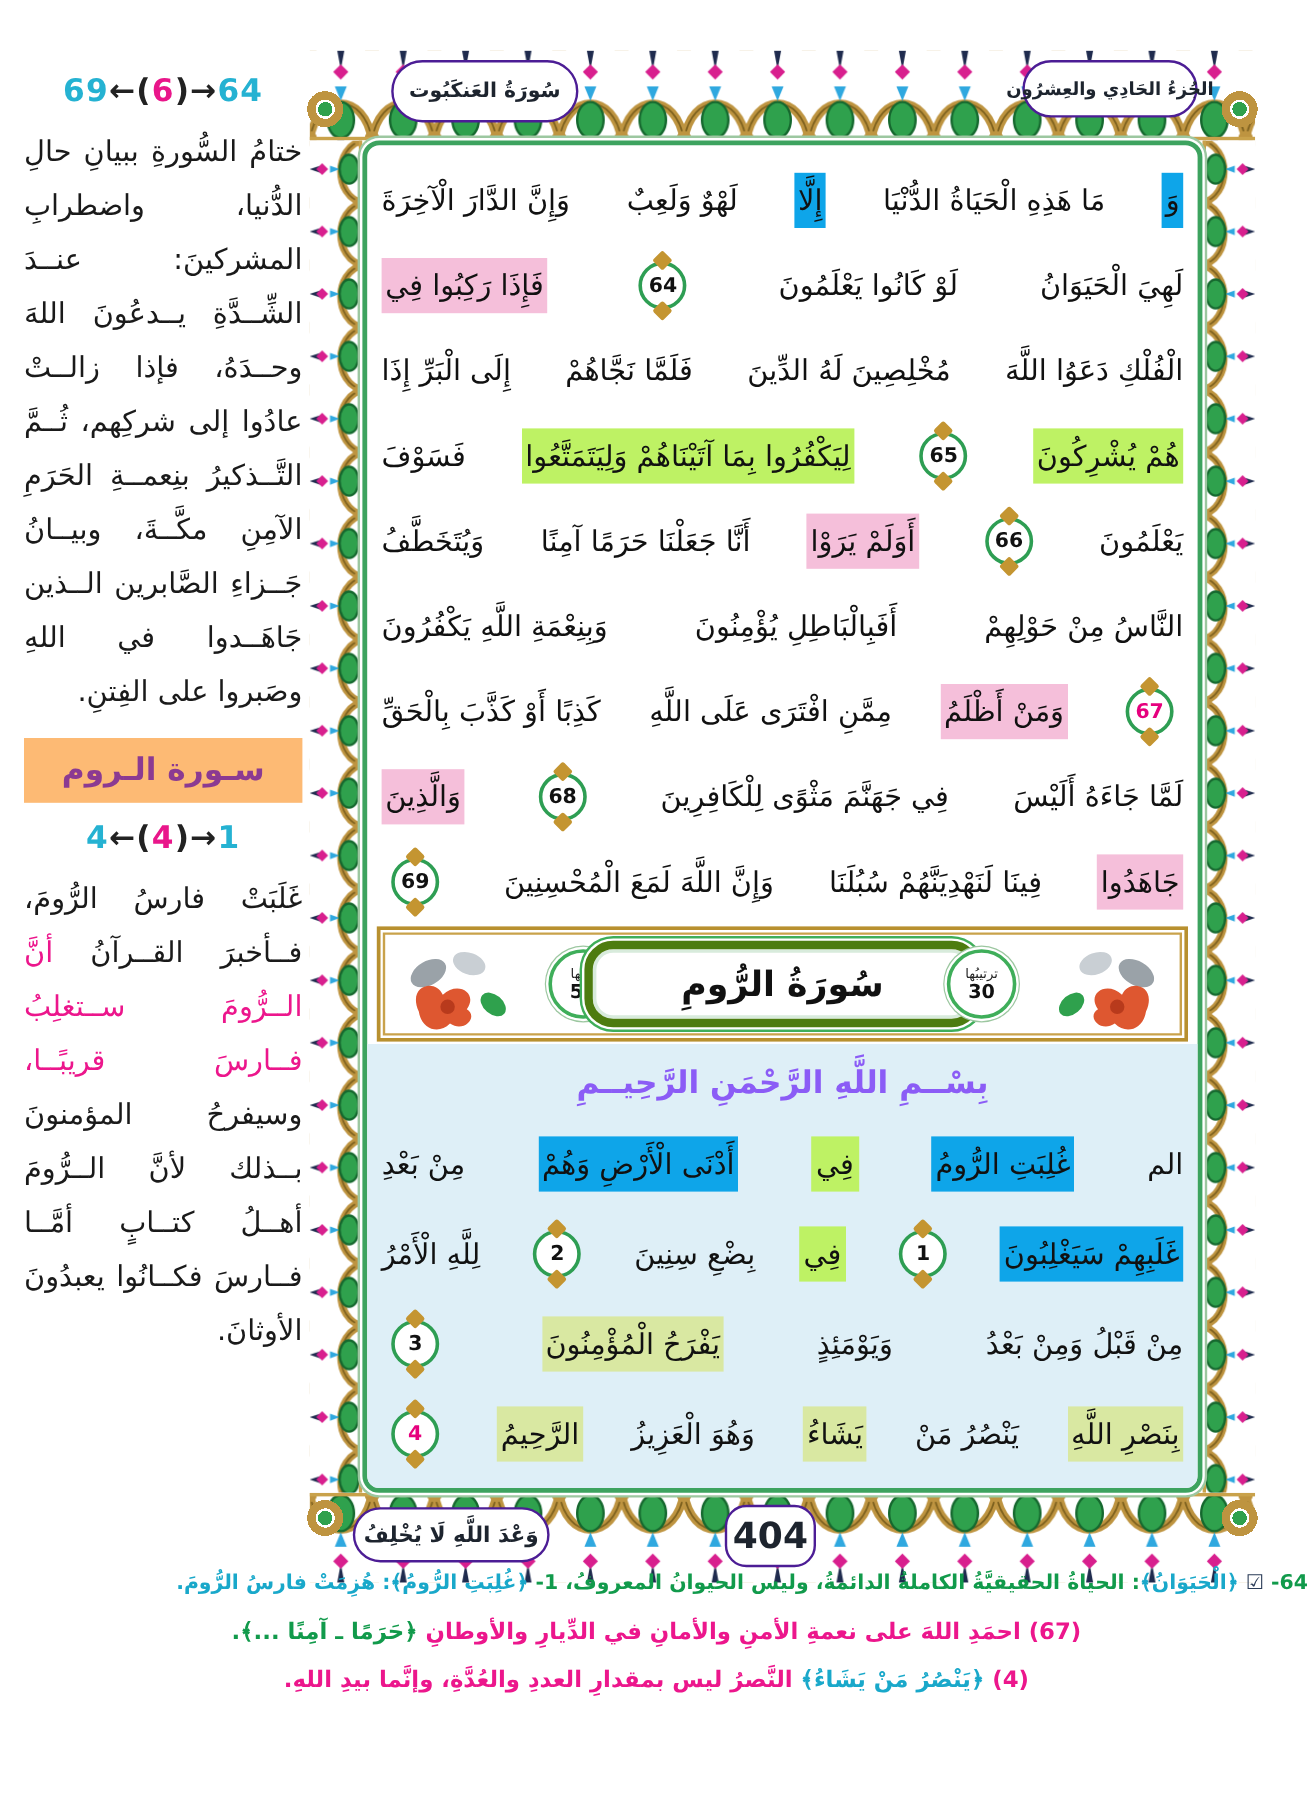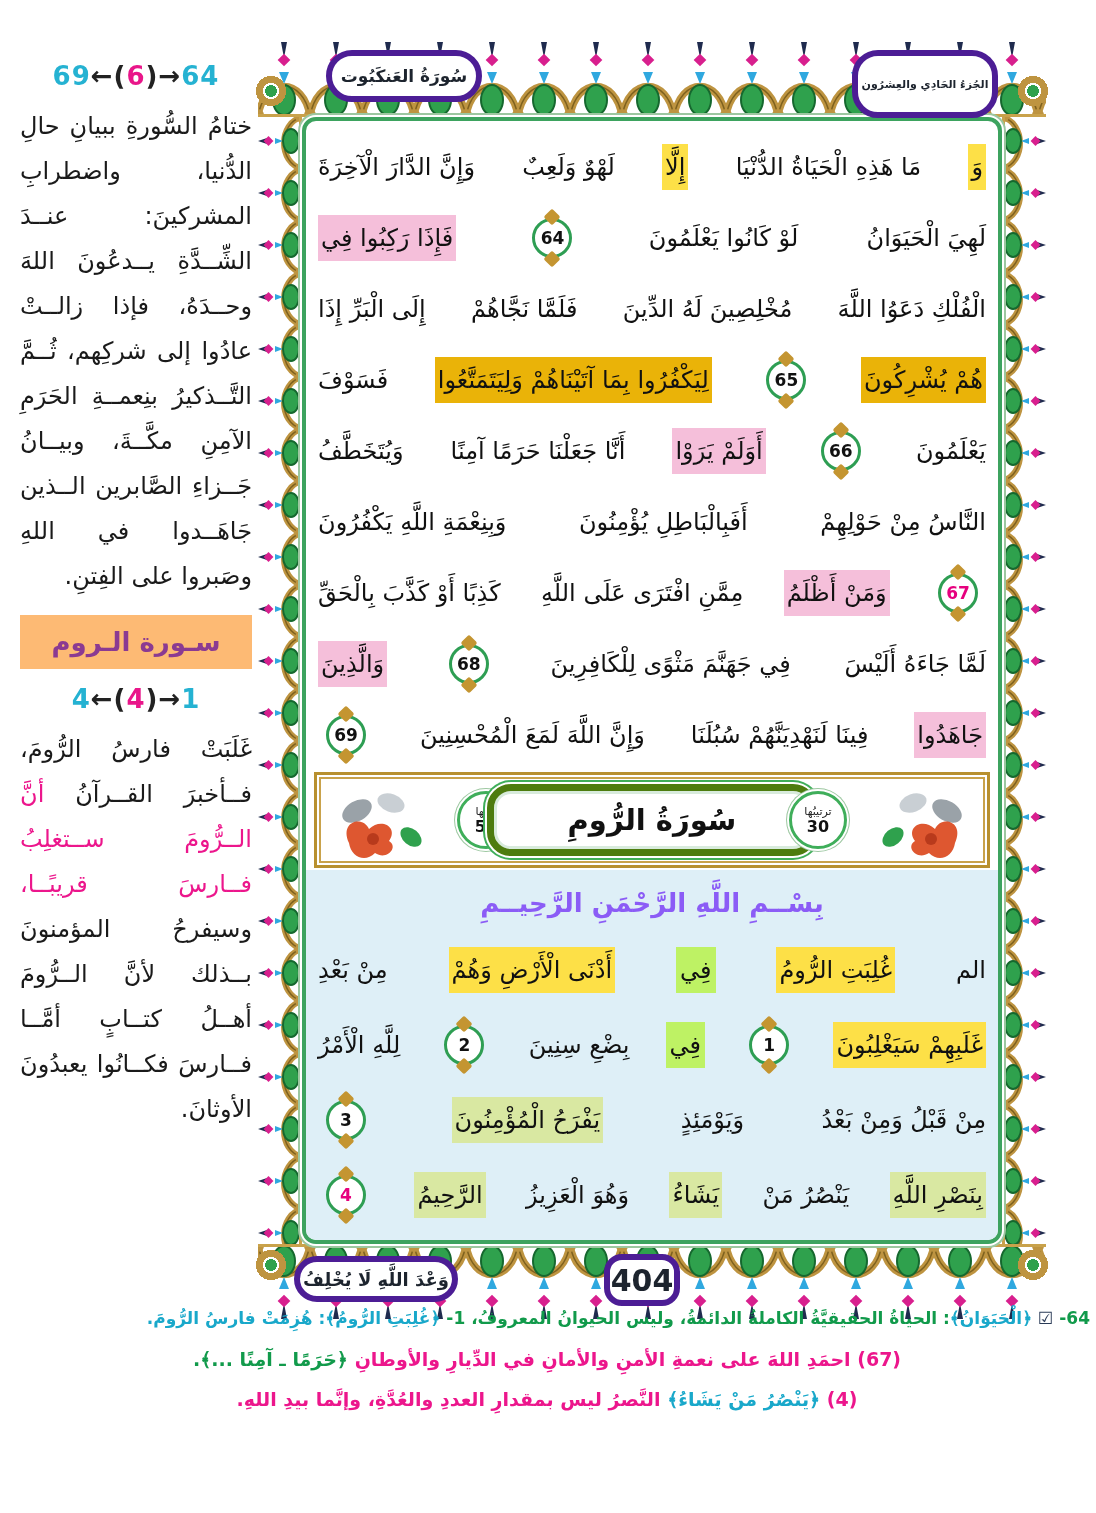--- a/index.html
+++ b/index.html
@@ -21,42 +21,42 @@
 
   
   .frame { position:absolute; left:258px; top:42px; width:788px; height:1272px; }
   .sTop { position:absolute; left:0; top:0; }
   .sBot { position:absolute; left:0; top:1202px; transform:scaleY(-1); }
   .sLeft { position:absolute; left:0; top:75px; }
   .sRight { position:absolute; right:0; top:75px; transform:scaleX(-1); }
   .rose { position:absolute; width:38px; height:38px; border-radius:50%;
     background:radial-gradient(circle at 50% 50%, #2FA14D 0 6px, #ffffff 6px 8px, #BE9440 8px 15px, rgba(0,0,0,0) 15px); }
 
-  .cart { position:absolute; background:#fff; border:6px solid #4c1d95; border-radius:26px;
+  .cart { position:absolute; background:#fff; border:2px solid #4c1d95; border-radius:26px;
     display:flex; align-items:center; justify-content:center; font-weight:bold; color:#1d242e;
     white-space:nowrap; z-index:5; }
   .tab-surah { left:68px; top:8px; width:156px; height:52px; font-size:17px; }
-  .tab-juz   { left:594px; top:8px; width:146px; height:68px; font-size:11px; }
+  .tab-juz   { left:594px; top:8px; width:146px; height:48px; font-size:15px; }
   .cart-motto { left:36px; top:1214px; width:164px; height:46px; font-size:18px; }
   .cart-page  { left:346px; top:1212px; width:76px; height:52px; font-size:30px; border-radius:18px; }
 
   
   .inner { position:absolute; left:44px; top:75px; width:700px; height:1127px;
     border:4px solid #3DA35F; border-radius:14px;
     box-shadow:0 0 0 2px #ffffff, 0 0 0 4px #9CC7A0;
     background:#ffffff; overflow:hidden; }
   .ankabut { padding:10px 8px 0; }
   .qline { display:flex; direction:rtl; justify-content:space-between; align-items:center;
     height:71px; font-size:24px; color:#111; padding:0 4px; }
   .rline { height:75px; }
   .seg { white-space:pre; }
-  .hy  { background:#fde047; padding:9px 3px; }
+  .hy  { background:#0ea5e9; padding:9px 3px; }
   .hp  { background:#F5BFDA; padding:9px 3px; }
   .hp2 { background:#bef264; padding:9px 4px; }
-  .hg  { background:#eab308; padding:9px 3px; }
+  .hg  { background:#bef264; padding:9px 3px; }
   .he  { background:#D9E8A2; padding:9px 3px; }
 
   .vm { position:relative; display:inline-flex; align-items:center; justify-content:center;
     width:40px; height:40px; border:3px solid #2E9E53; border-radius:50%; background:#fff;
     font-size:17px; font-weight:bold; color:#111; margin:0 8px; flex:none; }
   .vm::before, .vm::after { content:""; position:absolute; left:50%; width:12px; height:12px;
     background:#C49531; transform:translateX(-50%) rotate(45deg); border-radius:2px; }
   .vm::before { top:-10px; } .vm::after { bottom:-10px; }
   .vm.pinknum { color:#E6007E; }
 

